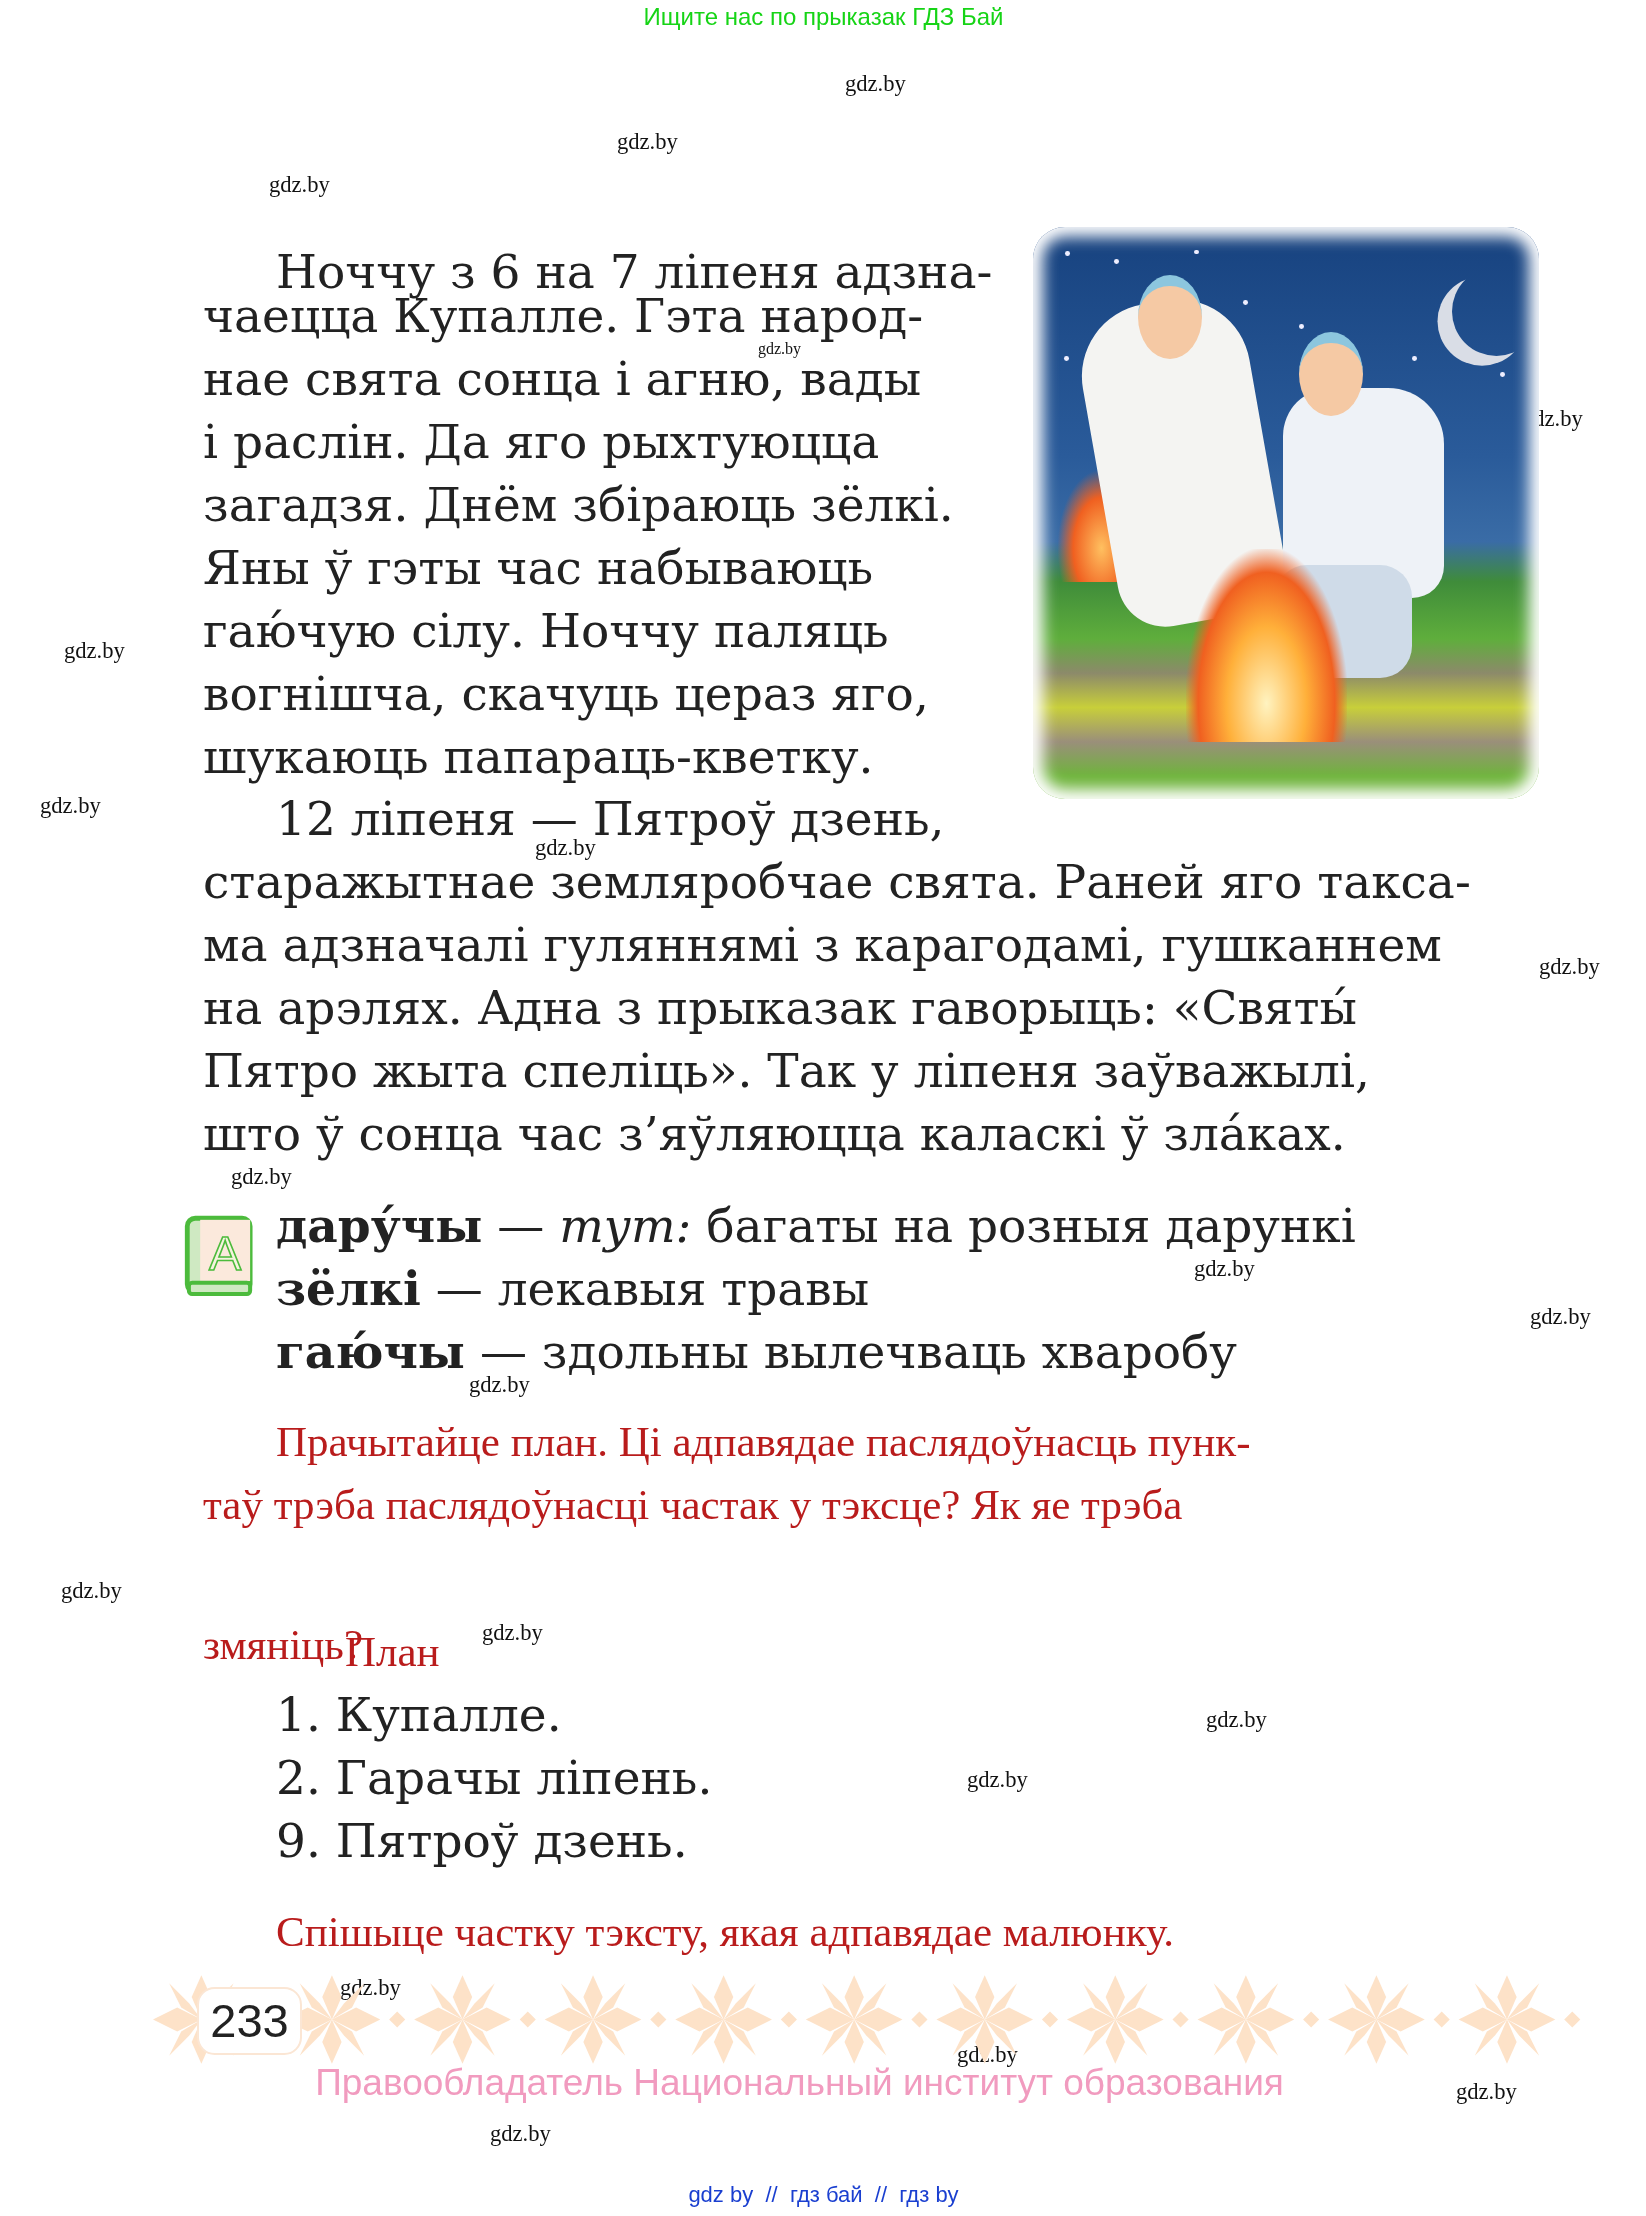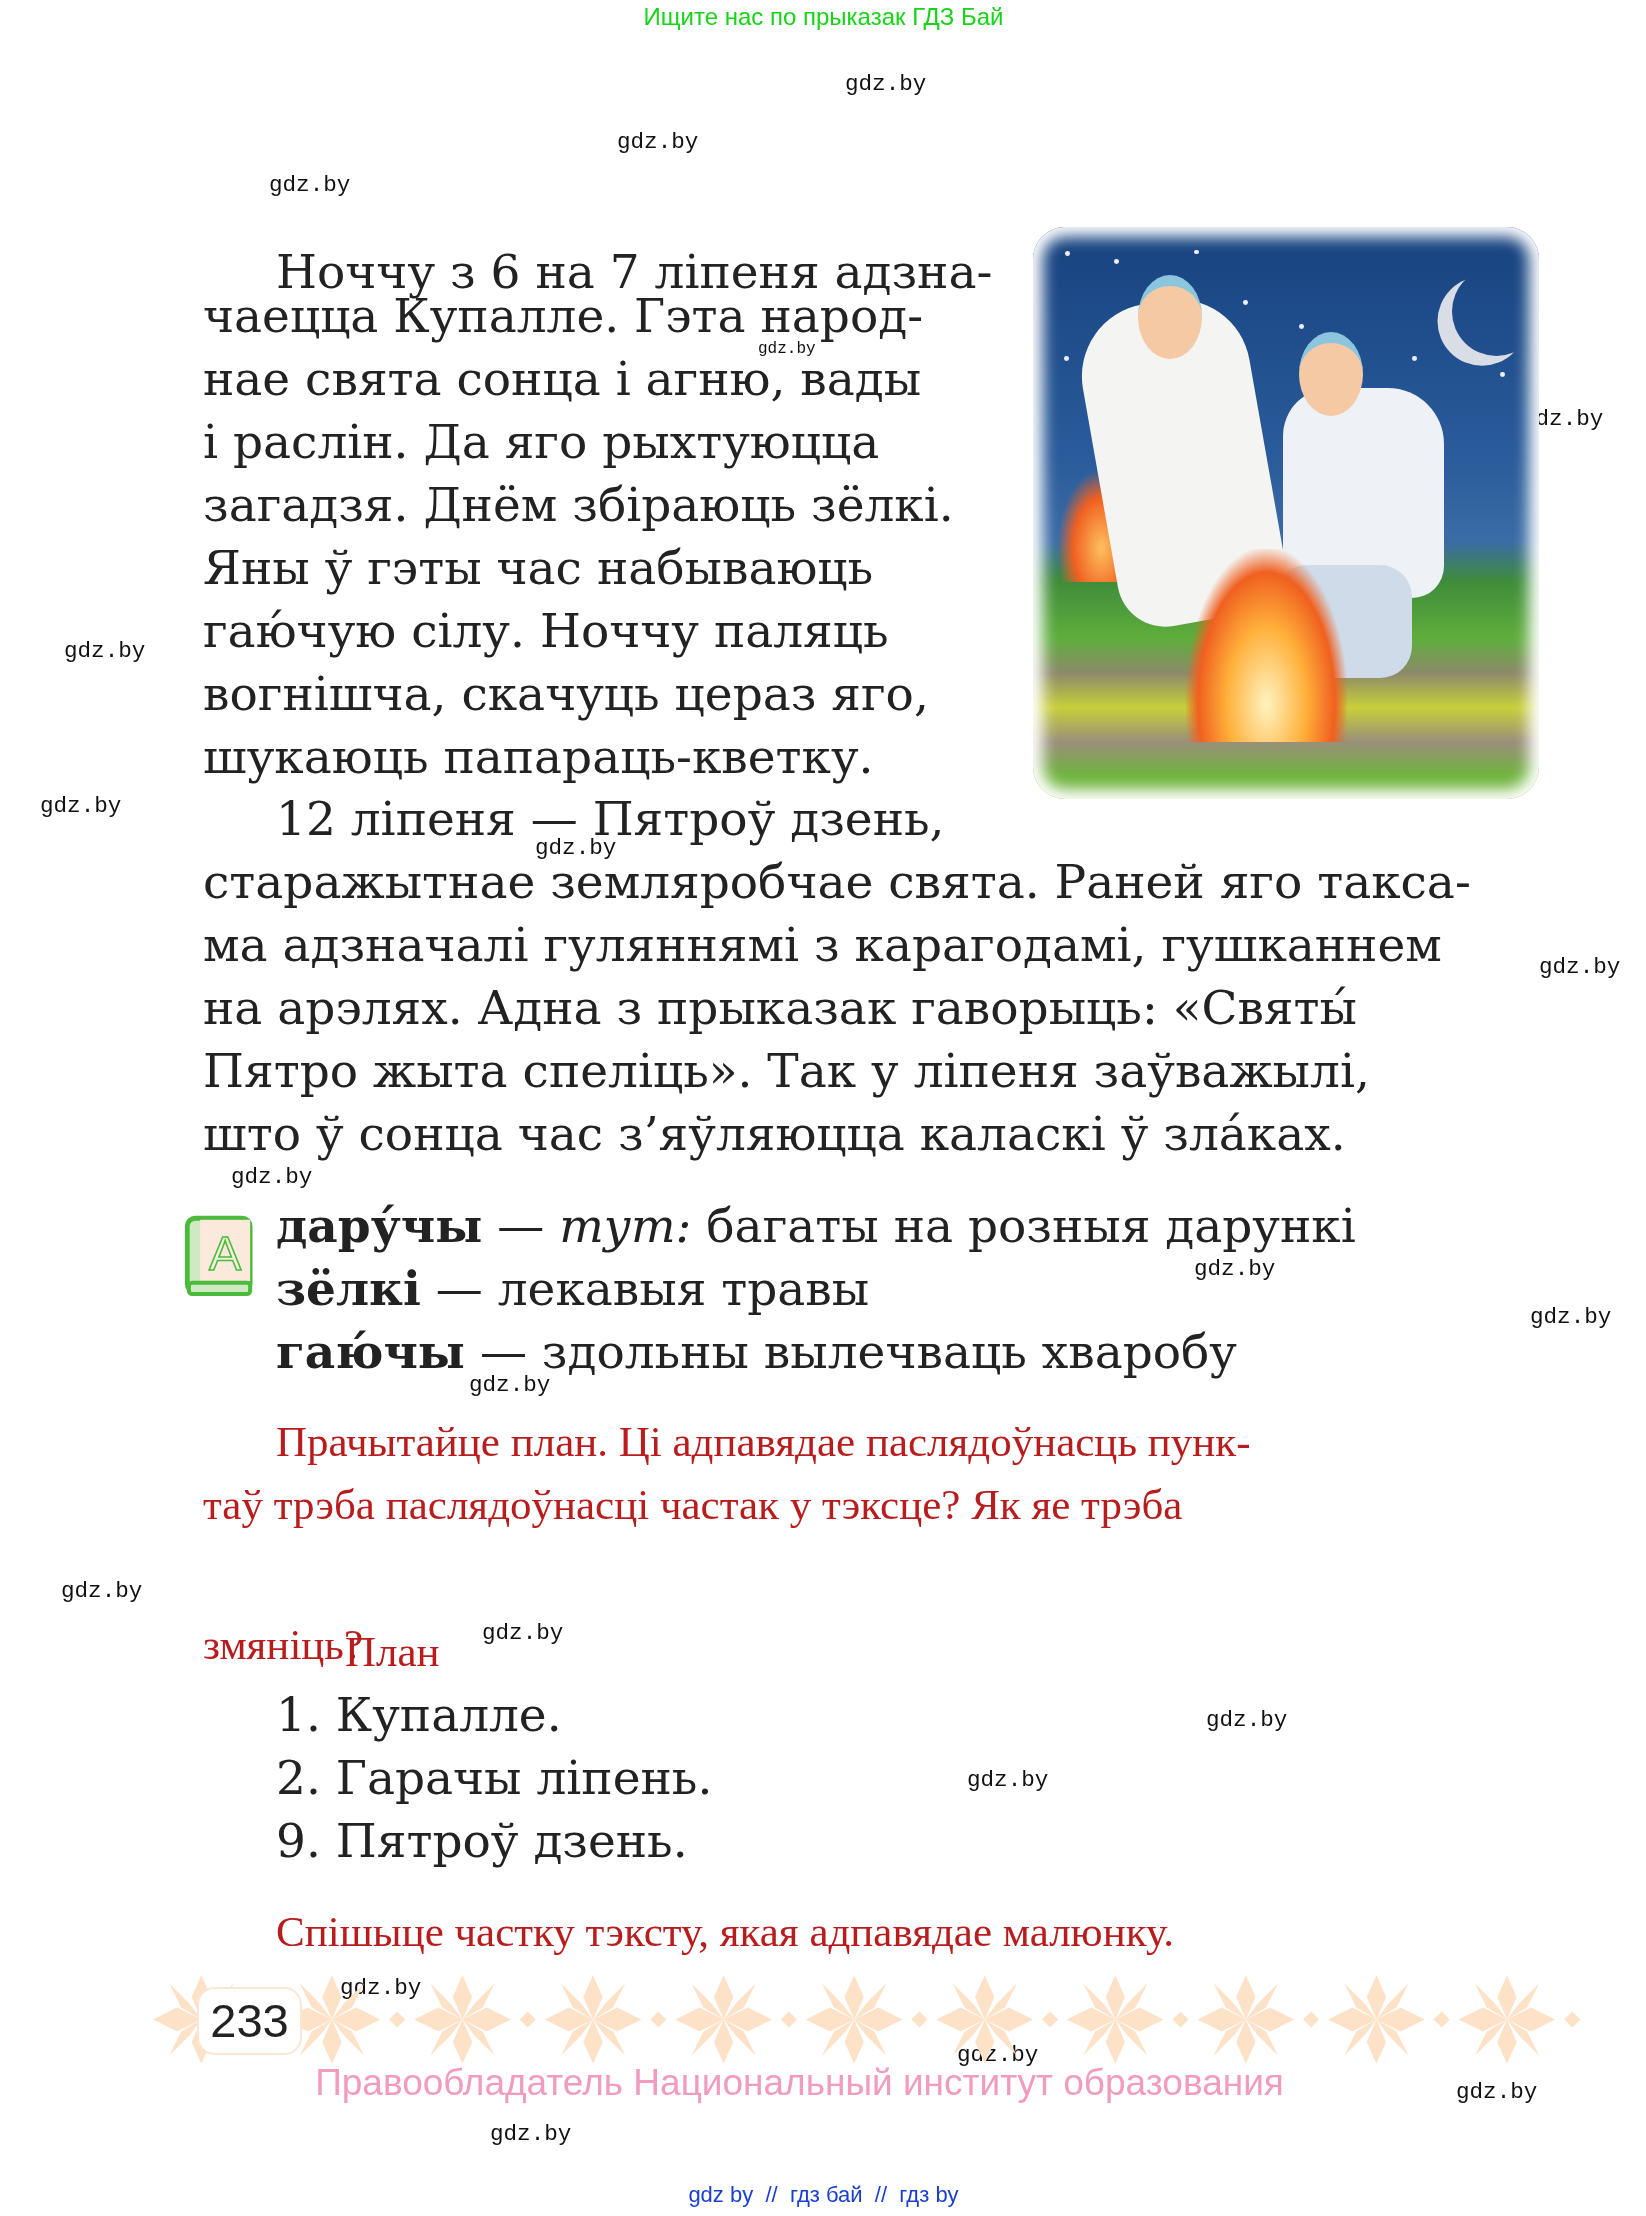--- a/index.html
+++ b/index.html
@@ -1,19 +1,19 @@
 <!DOCTYPE html>
 <html style="font-size:13px"><head>
 <meta charset="utf-8">
 <style>
   html, body { margin: 0; padding: 0; background: #ffffff; }
   body { width: 1647px; height: 2216px; position: relative; overflow: hidden; }
   .abs { position: absolute; }
   .top-banner { left: 0; width: 1647px; top: 3.2px; text-align: center; font-family: "Liberation Sans", sans-serif; font-size: 24px; color: #16d416; }
-  .wm { font-family: Liberation Mono, monospace; font-size: 22.6px; color: #111; white-space: nowrap; }
+  .wm { font-family: Liberation Serif, serif; font-size: 22.6px; color: #111; white-space: nowrap; }
   .wm.small { font-size: 16px; }
   .serif-text { font-family: "DejaVu Serif", serif; font-size: 47px; color: #222; line-height: 63px; white-space: nowrap; }
   .sans-text { font-family: Liberation Serif, serif; font-size: 43px; color: #b91c1c; line-height: 63px; white-space: nowrap; }
   .line { position: absolute; left: 203px; }
   .indent { left: 276px; }
   .illustration { left: 1033px; top: 227px; width: 506px; height: 572px; border-radius: 32px; overflow: hidden;
     background: linear-gradient(#17427f 0%, #2a5b9a 40%, #3a6ca6 55%, #3f8c3a 62%, #5fae3c 72%, #8c8a6a 78%, #c8cf3a 84%, #9a8f7a 90%, #6fb43c 96%); box-shadow: 0 0 14.5px 9.7px #fff inset; }
   .moon { left: 419px; top: 40px; width: 89px; height: 89px; border-radius: 50%; box-shadow: -14.5px 9.7px 0 0 #d9dde6; }
   .star { width: 4.8px; height: 4.8px; border-radius: 50%; background: #eef; }
   .fire { left: 153px; top: 322px; width: 161px; height: 193px; background: radial-gradient(ellipse at 50% 80%, #fff3c0 0%, #ffb03a 35%, #f06020 60%, rgba(240,80,20,0) 72%); }

